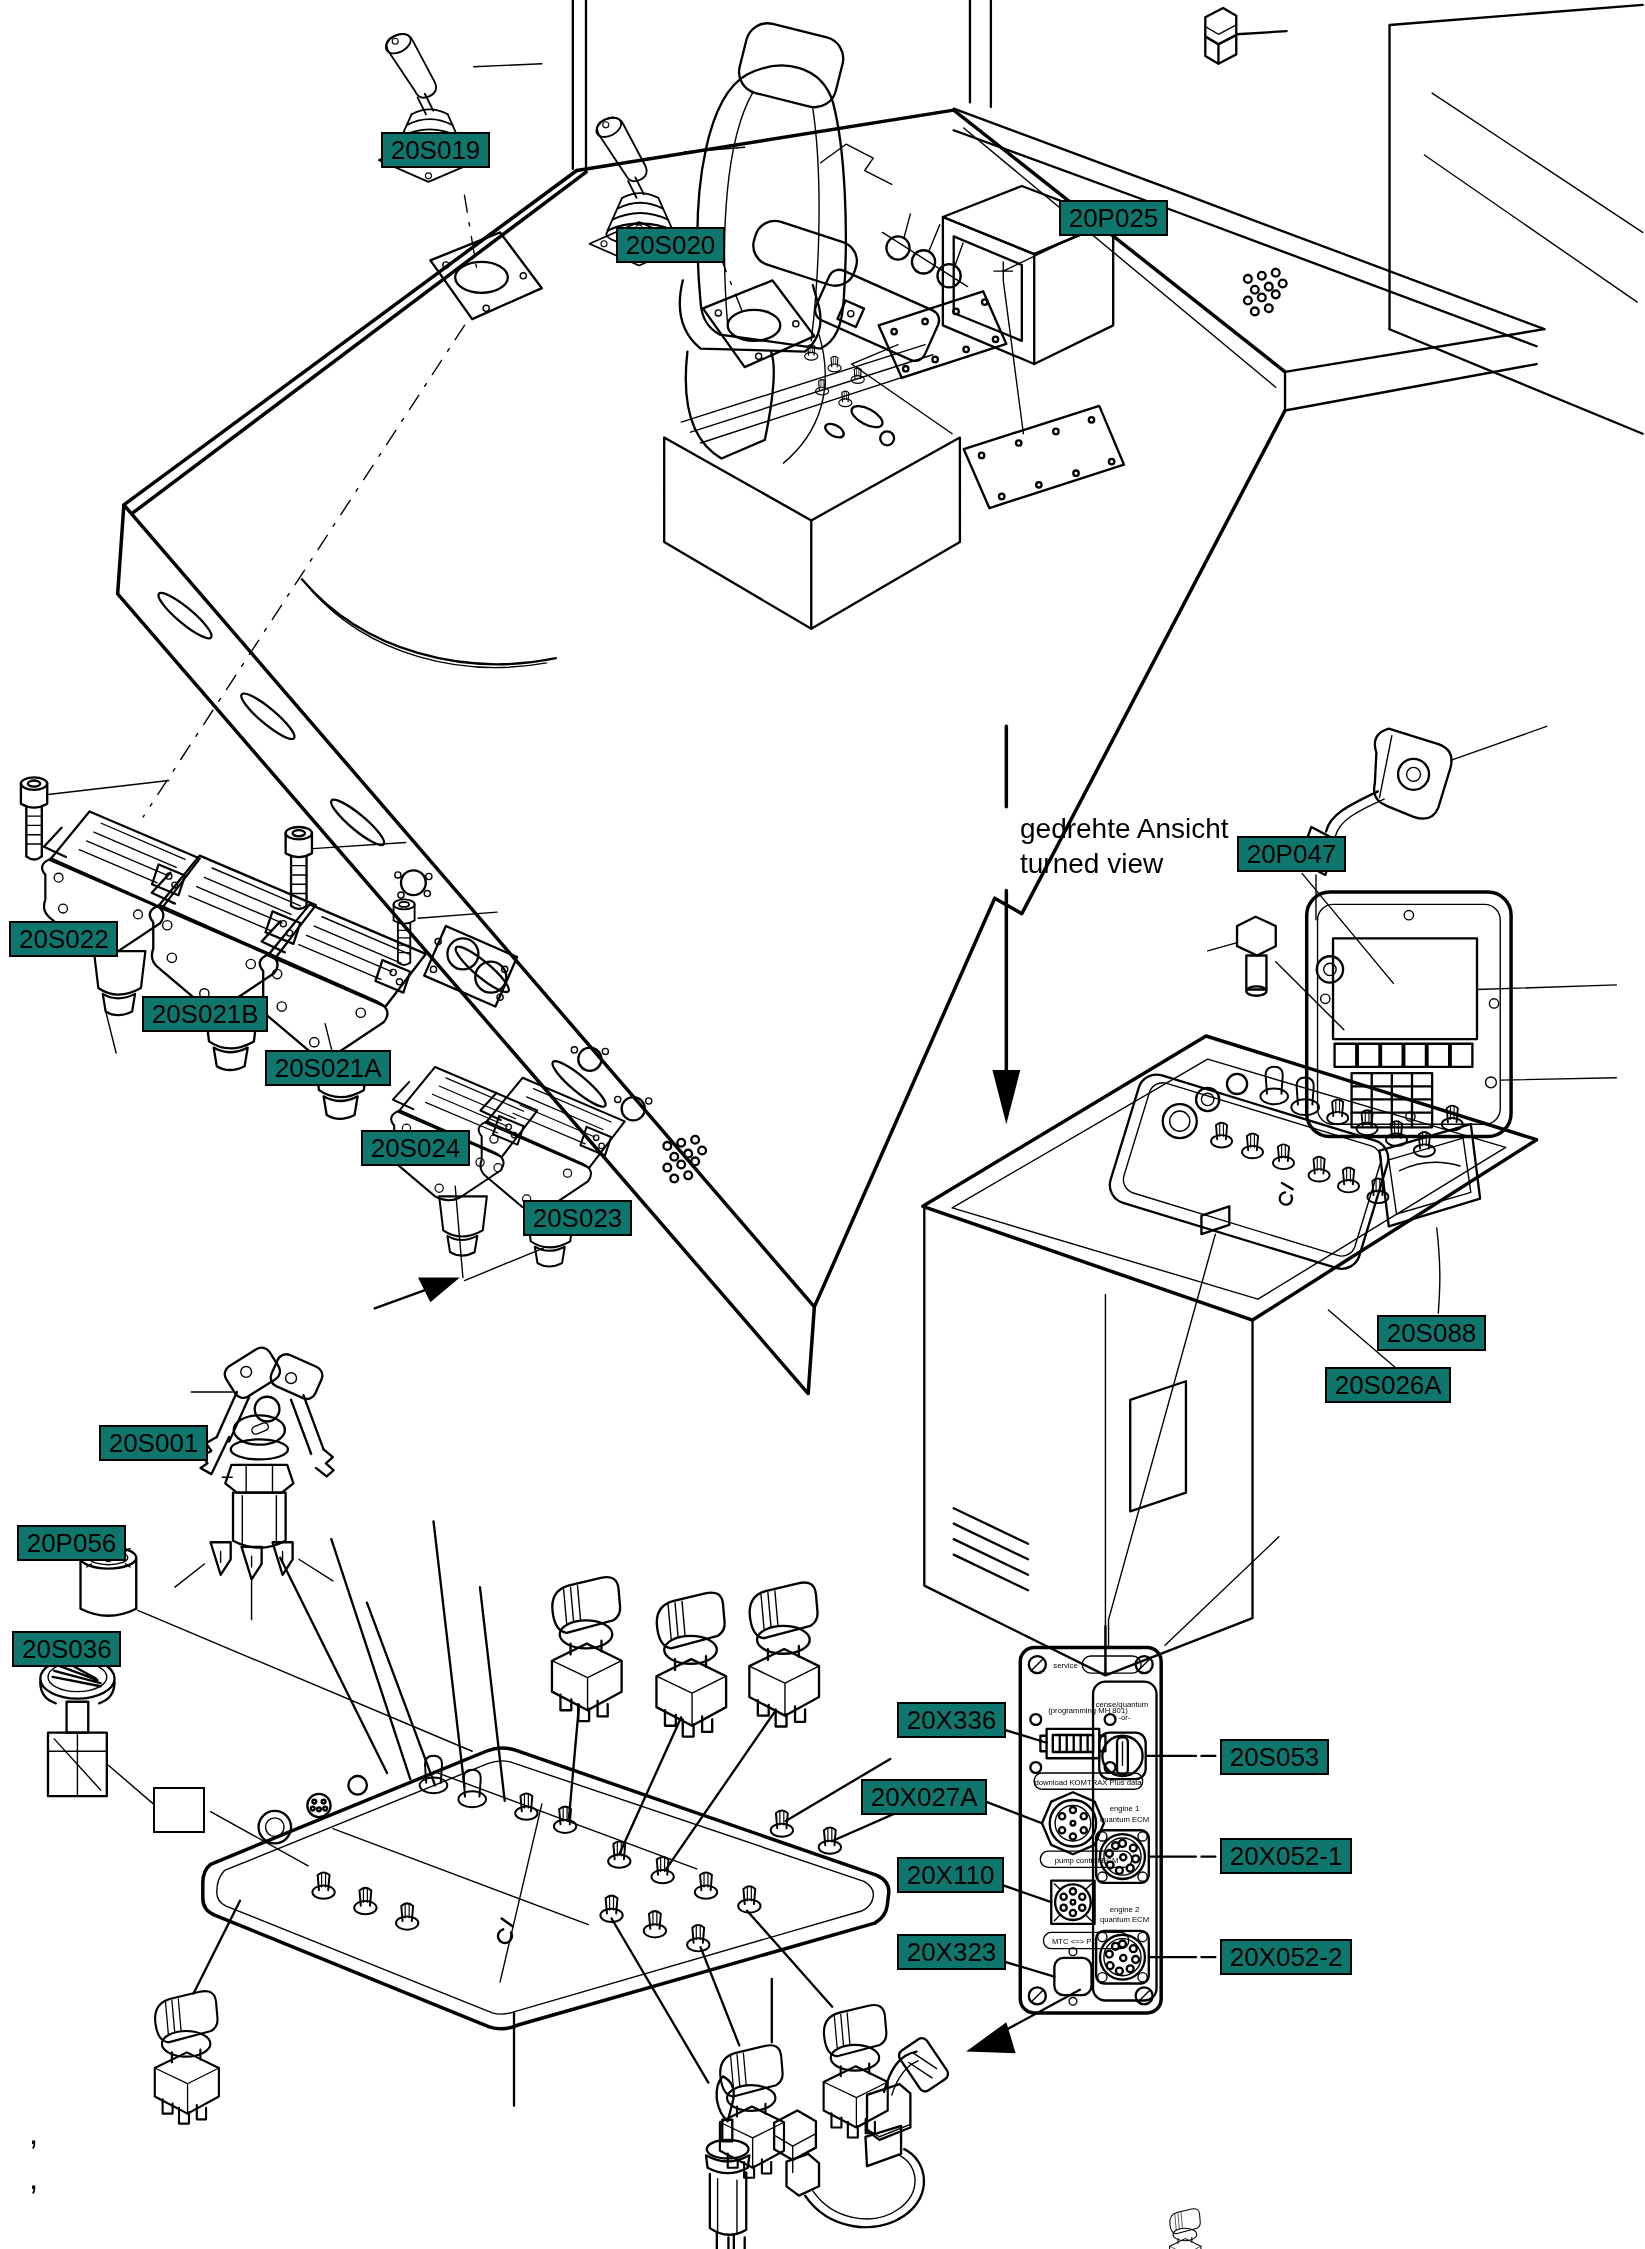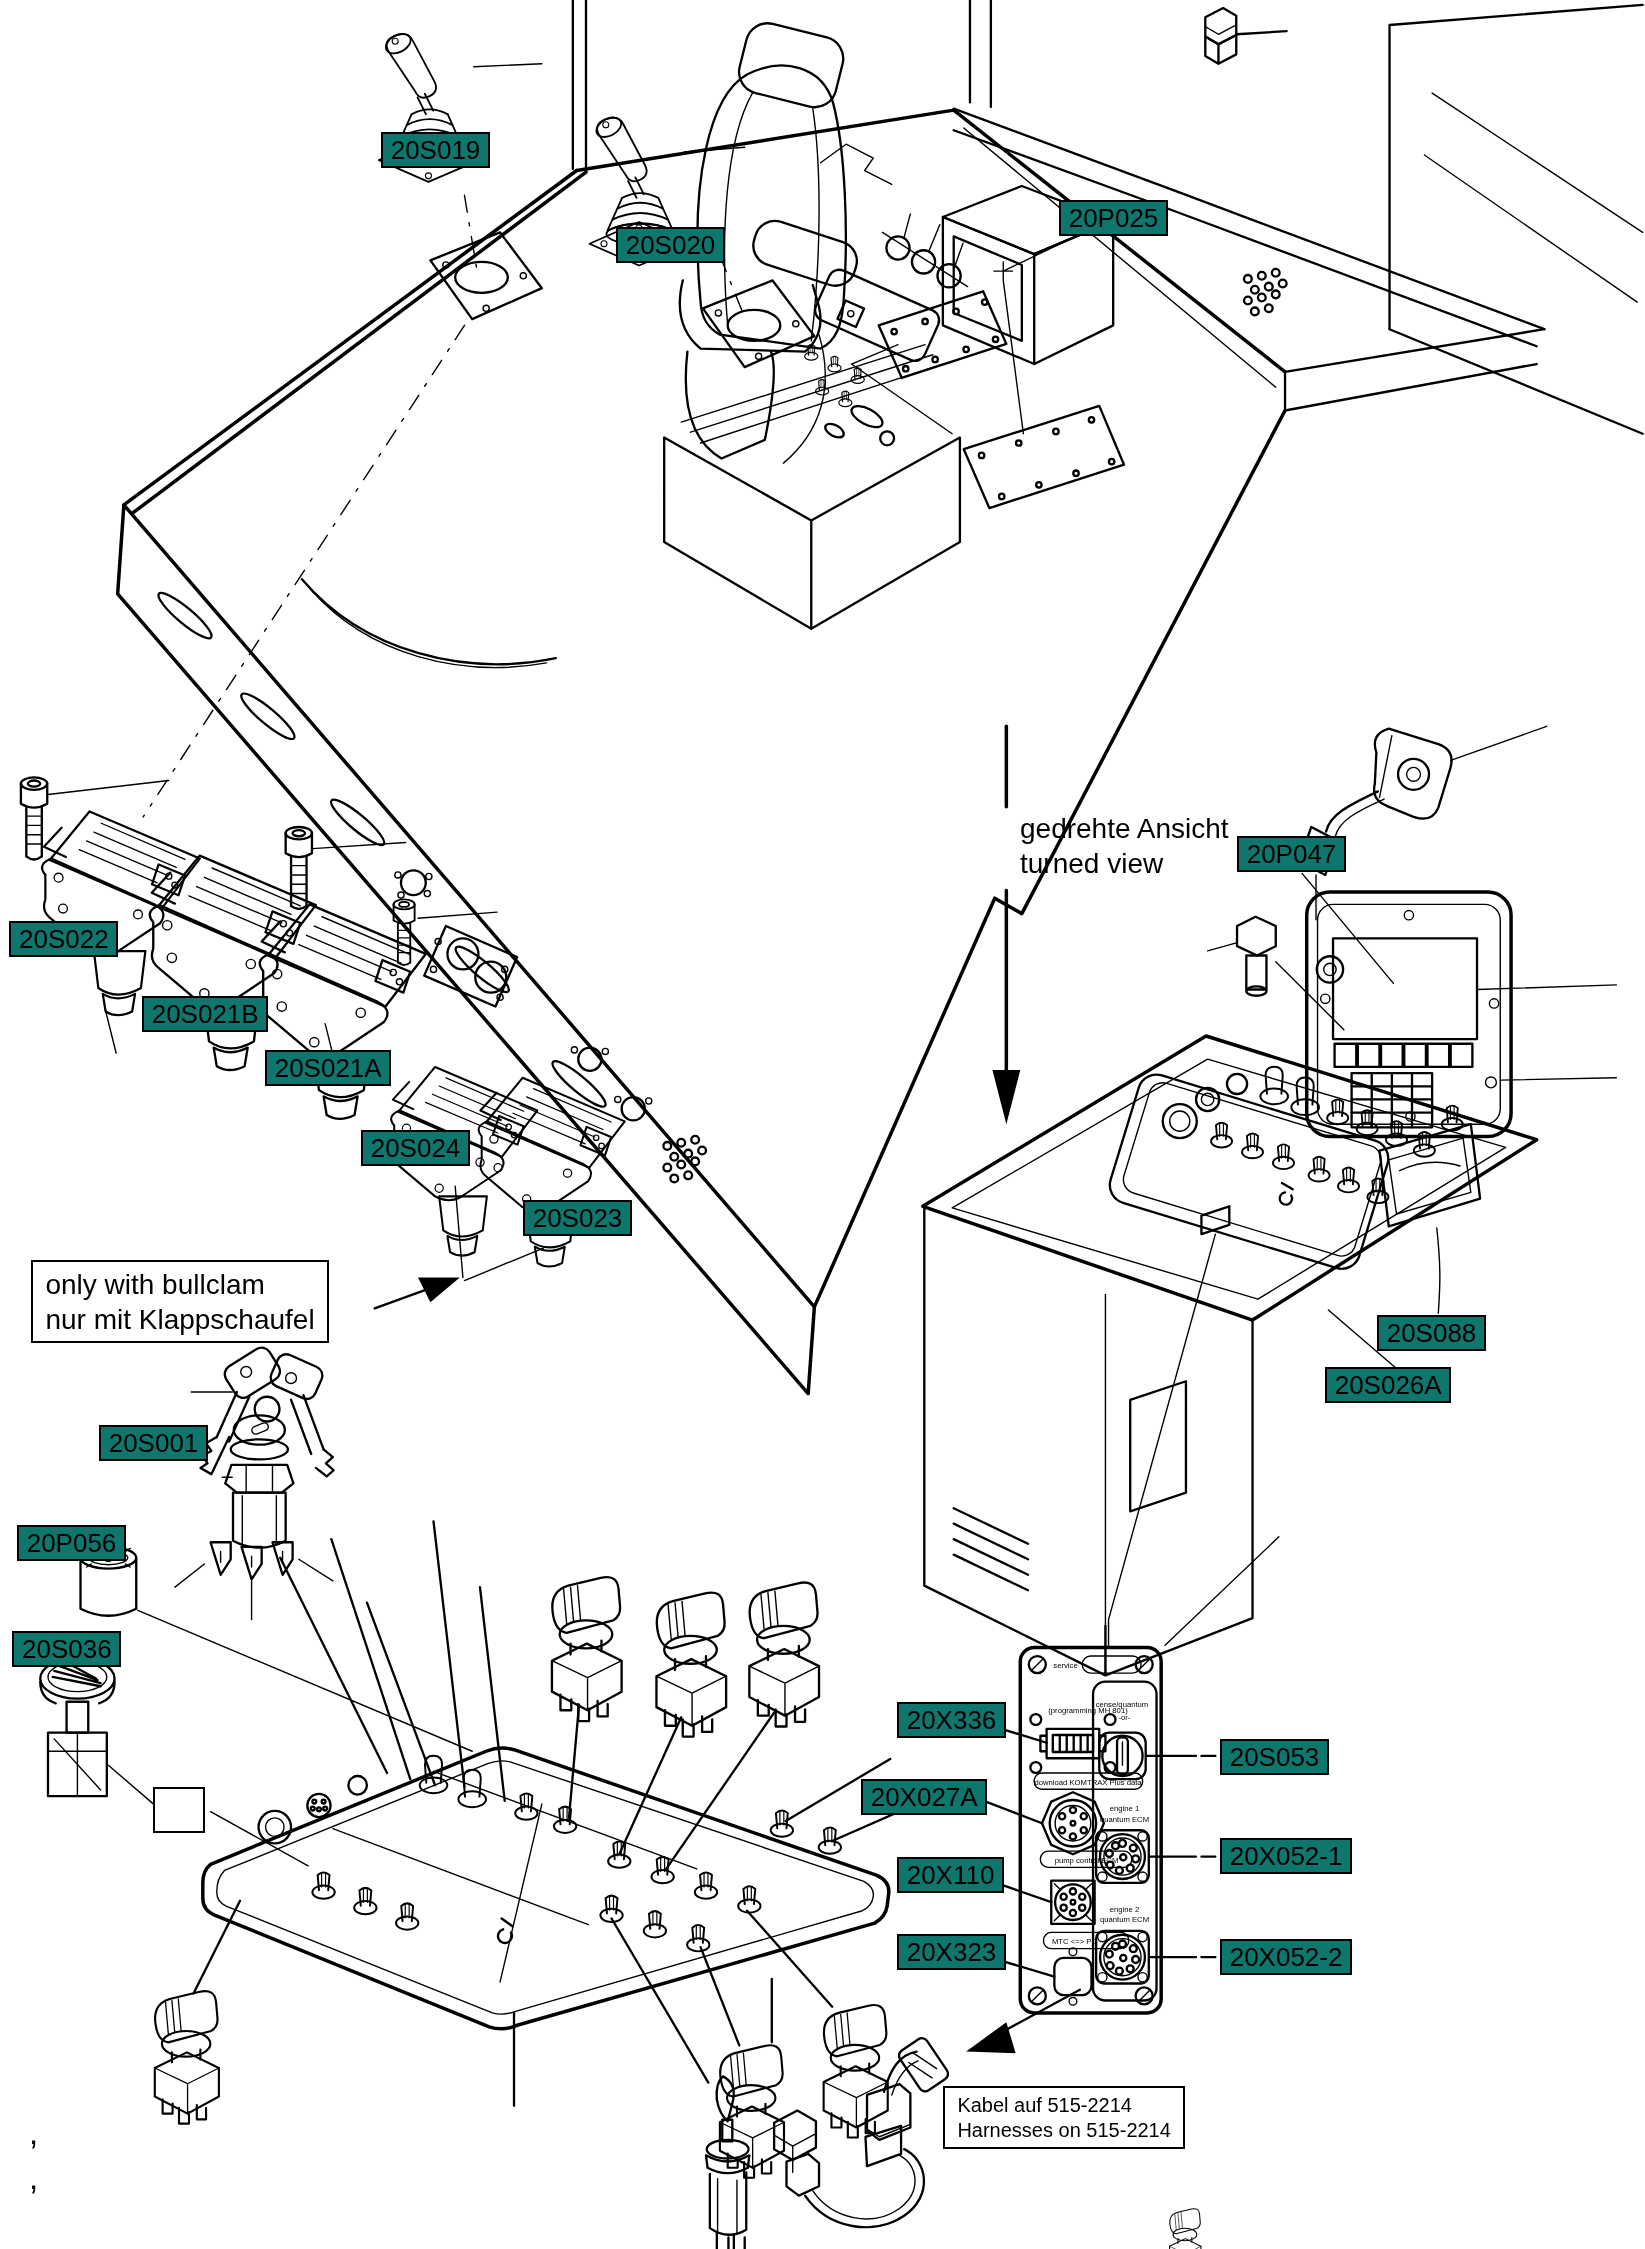--- a/index.html
+++ b/index.html
@@ -648,31 +648,23 @@
 <div class="callout" style="left:1325px;top:1367px">20S026A</div>
 <div class="callout" style="left:897px;top:1702px">20X336</div>
 <div class="callout" style="left:861px;top:1779px">20X027A</div>
 <div class="callout" style="left:897px;top:1857px">20X110</div>
 <div class="callout" style="left:897px;top:1934px">20X323</div>
 <div class="callout" style="left:1220px;top:1739px">20S053</div>
 <div class="callout" style="left:1220px;top:1838px">20X052-1</div>
 <div class="callout" style="left:1220px;top:1939px">20X052-2</div>
 <div class="empty-callout" style="left:153px;top:1787px"></div>
 
-<div class="note boxed" style="left:31px;top:1260px">
-  <span>only with bullclam</span>
-  <span>nur mit Klappschaufel</span>
-</div>
 <div class="note" style="left:1020px;top:811px">
   <span>gedrehte Ansicht</span>
   <span>turned view</span>
-</div>
-<div class="note boxed small-note" style="left:943px;top:2086px">
-  <span>Kabel  auf 515-2214</span>
-  <span>Harnesses on 515-2214</span>
 </div>
 
 <div class="ptext" style="left:1036px;top:1661px;width:59px">service</div>
 <div class="ptext" style="left:1030px;top:1706px;width:116px">(programming MH 801)</div>
 <div class="ptext" style="left:1034px;top:1778px;width:108px">download KOMTRAX Plus data</div>
 <div class="ptext" style="left:1041px;top:1856px;width:91px">pump control ECM</div>
 <div class="ptext" style="left:1044px;top:1937px;width:61px">MTC &lt;=&gt; PC</div>
 <div class="ptext" style="left:1092px;top:1700px;width:60px">cense/quantum</div>
 <div class="ptext" style="left:1092px;top:1713px;width:65px">-or-</div>
 <div class="ptext" style="left:1092px;top:1804px;width:65px">engine 1</div>

